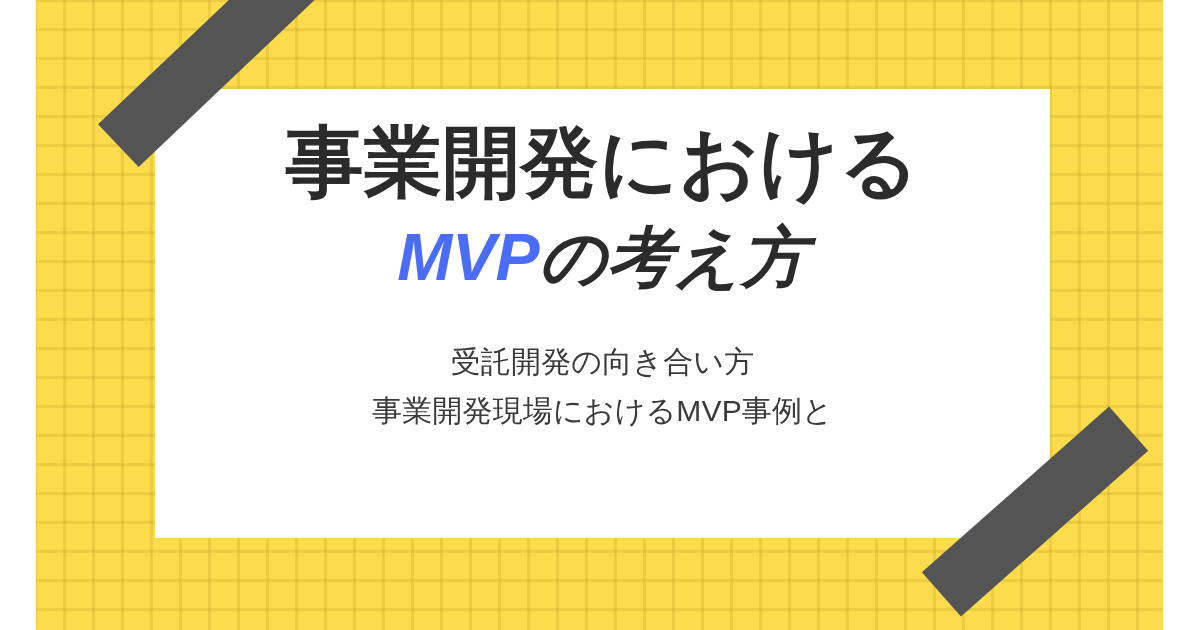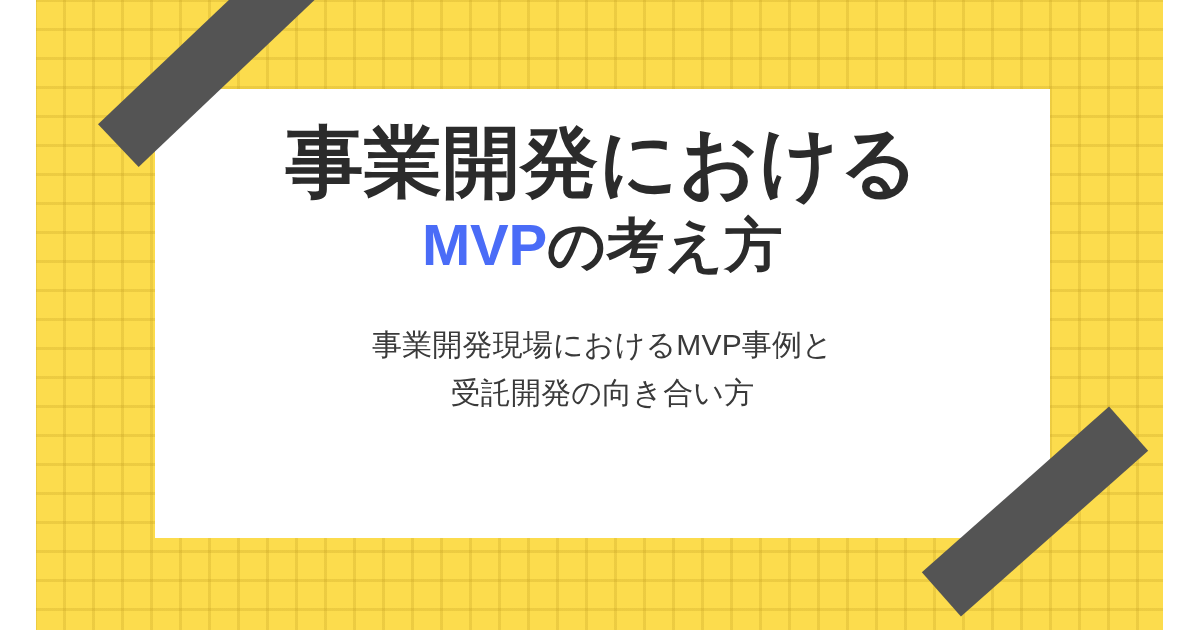--- a/index.html
+++ b/index.html
@@ -91,24 +91,25 @@
     line-height: 1.16;
   }
   .title-line-1 {
     display: block;
     font-size: 78px;
     font-weight: 700;
     white-space: nowrap;
   }
   .title-line-2 {
     display: block;
-    font-size: 58px;
+    font-size: 66px;
     font-weight: 700;
     white-space: nowrap;
-    margin-top: 4px;
+    margin-top: 12px;
+    font-style: italic;
   }
   .accent {
     color: #4a6cf7;
     font-weight: 700;
     letter-spacing: -0.005em;
   }
   .title-tail {
     color: #2b2b2b;
   }
 
@@ -142,18 +143,18 @@
   <div class="text-wrap">
 
     <h1 class="title">
       <span class="title-line-1">事業開発における</span>
       <span class="title-line-2">
         <span class="accent">MVP</span><span class="title-tail">の考え方</span>
       </span>
     </h1>
 
     <p class="subtitle">
+      <span class="subtitle-line">受託開発の向き合い方</span>
       <span class="subtitle-line">事業開発現場におけるMVP事例と</span>
-      <span class="subtitle-line">受託開発の向き合い方</span>
     </p>
 
   </div>
 </div>
 
 </body></html>

